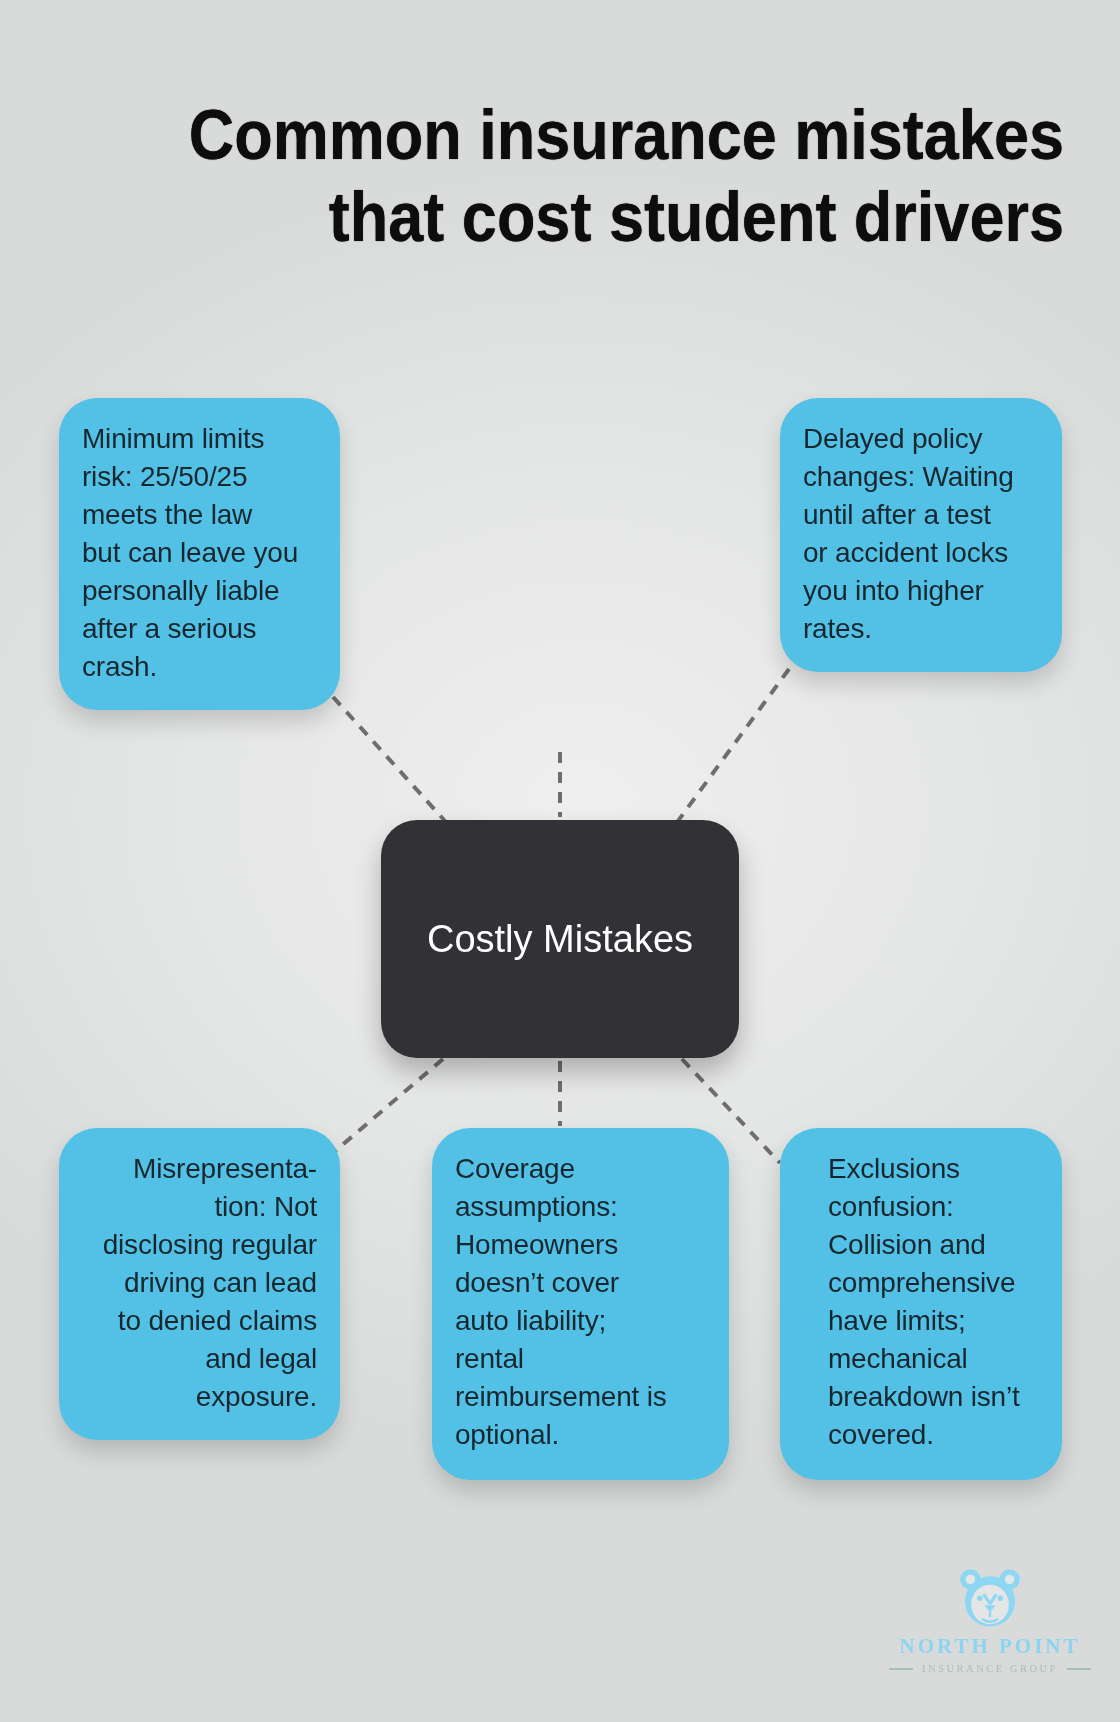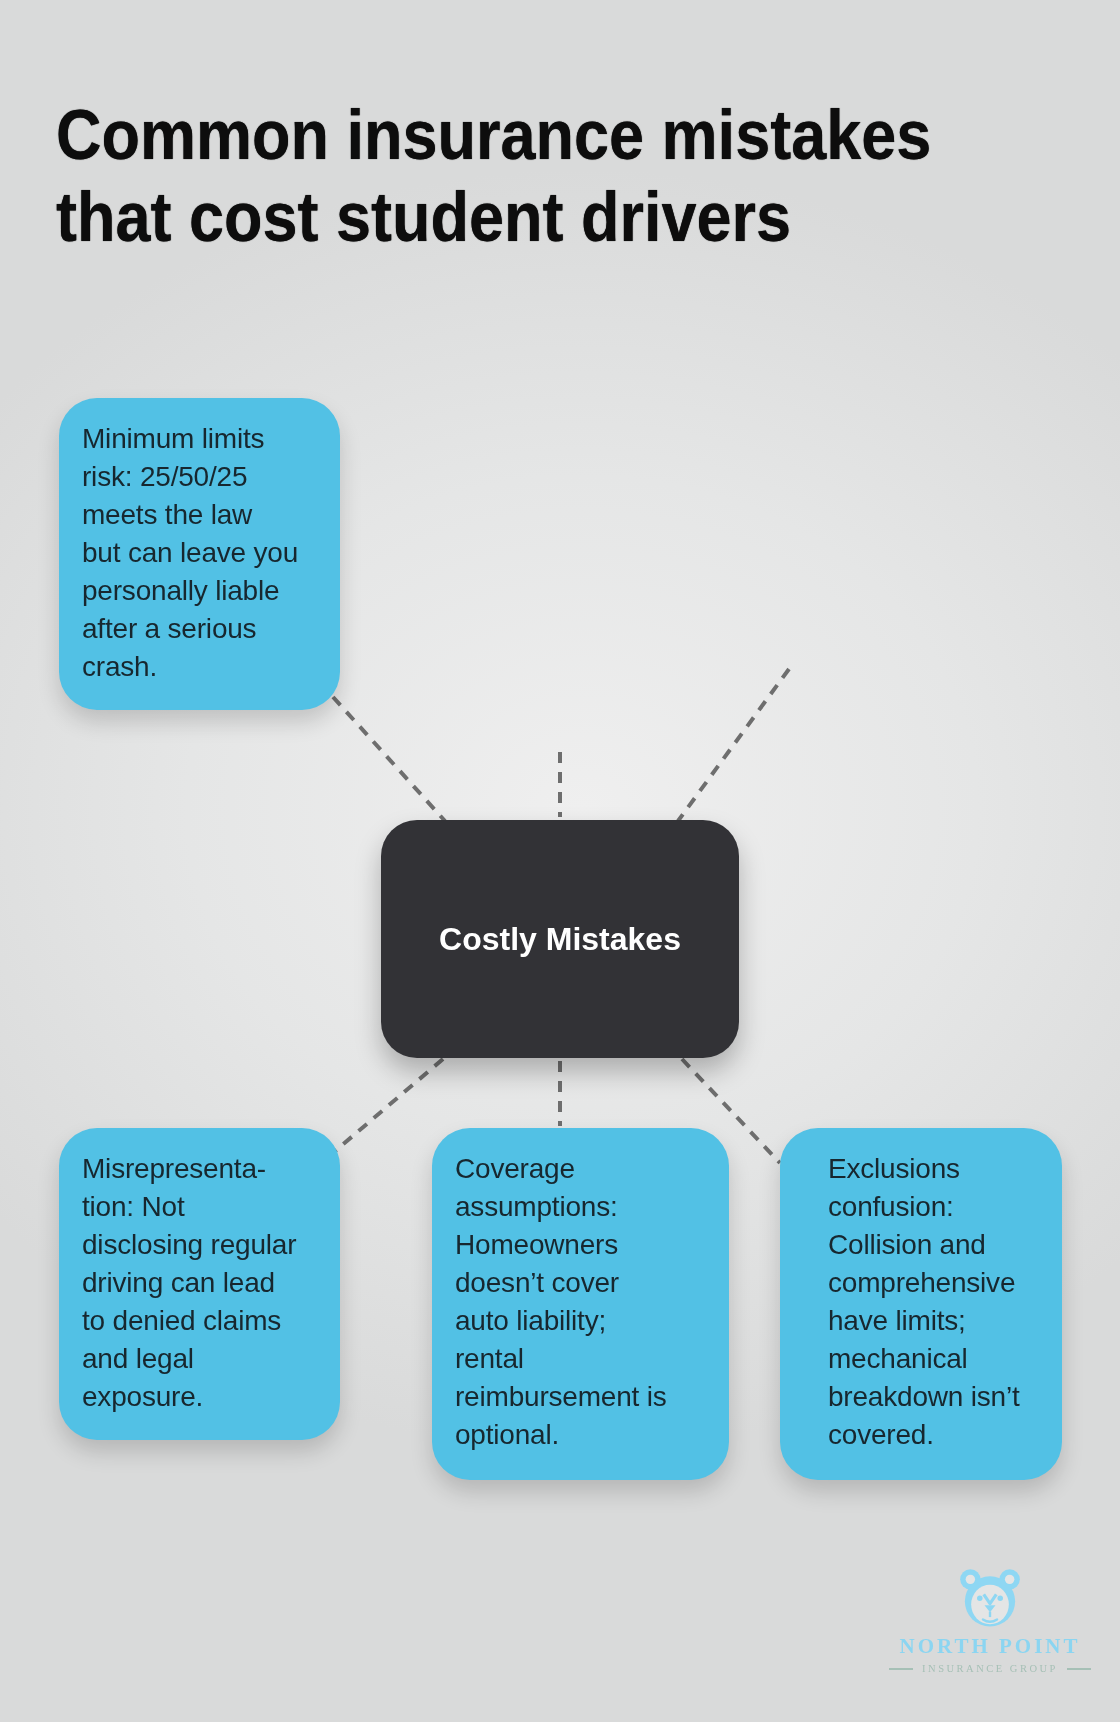--- a/index.html
+++ b/index.html
@@ -16,21 +16,21 @@
     overflow: hidden;
     background: radial-gradient(ellipse 760px 640px at 52% 47%, #efefef 0%, #e5e6e6 52%, #d9dada 100%);
   }
 
   
   .title {
     position: absolute;
     left: 0;
     right: 0;
     top: 94px;
-    text-align: left;
+    text-align: right;
     color: #0d0d0d;
     font-weight: bold;
     font-size: 70px;
     line-height: 82px;
     text-shadow: 0 0 1px #0d0d0d;
   }
   .title-line {
     display: block;
     transform: scaleX(0.9);
     transform-origin: 50% 50%;
@@ -56,43 +56,43 @@
     font-size: 28px;
     line-height: 38px;
     padding: 22px 23px;
     box-sizing: border-box;
     white-space: pre;
     letter-spacing: -0.2px;
   }
   .node-1 { left: 59px;  top: 398px;  width: 281px; height: 312px; }
   .node-2 { left: 420px; top: 398px;  width: 277px; height: 352px; }
   .node-3 { left: 780px; top: 398px;  width: 282px; height: 274px; }
-  .node-4 { left: 59px;  top: 1128px; width: 281px; height: 312px; }
+  .node-4 { left: 59px;  top: 1128px; width: 281px; height: 312px; text-align: right; }
   .node-5 { left: 432px; top: 1128px; width: 297px; height: 352px; }
   .node-6 { left: 780px; top: 1128px; width: 282px; height: 352px; padding-left: 48px; }
 
   
   .center-node {
     position: absolute;
     z-index: 3;
     left: 381px;
     top: 820px;
     width: 358px;
     height: 238px;
     background: #323236;
     border-radius: 36px;
     box-shadow: 0 14px 26px rgba(0,0,0,0.25);
     display: flex;
     align-items: center;
     justify-content: center;
   }
   .center-label {
     color: #ffffff;
-    font-size: 32px;
-    font-weight: bold;
+    font-size: 38px;
+    font-weight: normal;
     letter-spacing: 0;
   }
 
   
   .logo {
     position: absolute;
     left: 858px;
     top: 1566px;
     width: 264px;
     text-align: center;
@@ -151,20 +151,26 @@
     <line x1="682" y1="1059" x2="780" y2="1163" stroke="#6E6E6E" stroke-width="4" stroke-dasharray="11 9"></line>
   </svg>
 
   <div class="node node-1">Minimum limits
 risk: 25/50/25
 meets the law
 but can leave you
 personally liable
 after a serious
 crash.</div>
+  <div class="node node-3">Delayed policy
+changes: Waiting
+until after a test
+or accident locks
+you into higher
+rates.</div>
   <div class="node node-4">Misrepresenta-
 tion: Not
 disclosing regular
 driving can lead
 to denied claims
 and legal
 exposure.</div>
   <div class="node node-5">Coverage
 assumptions:
 Homeowners

